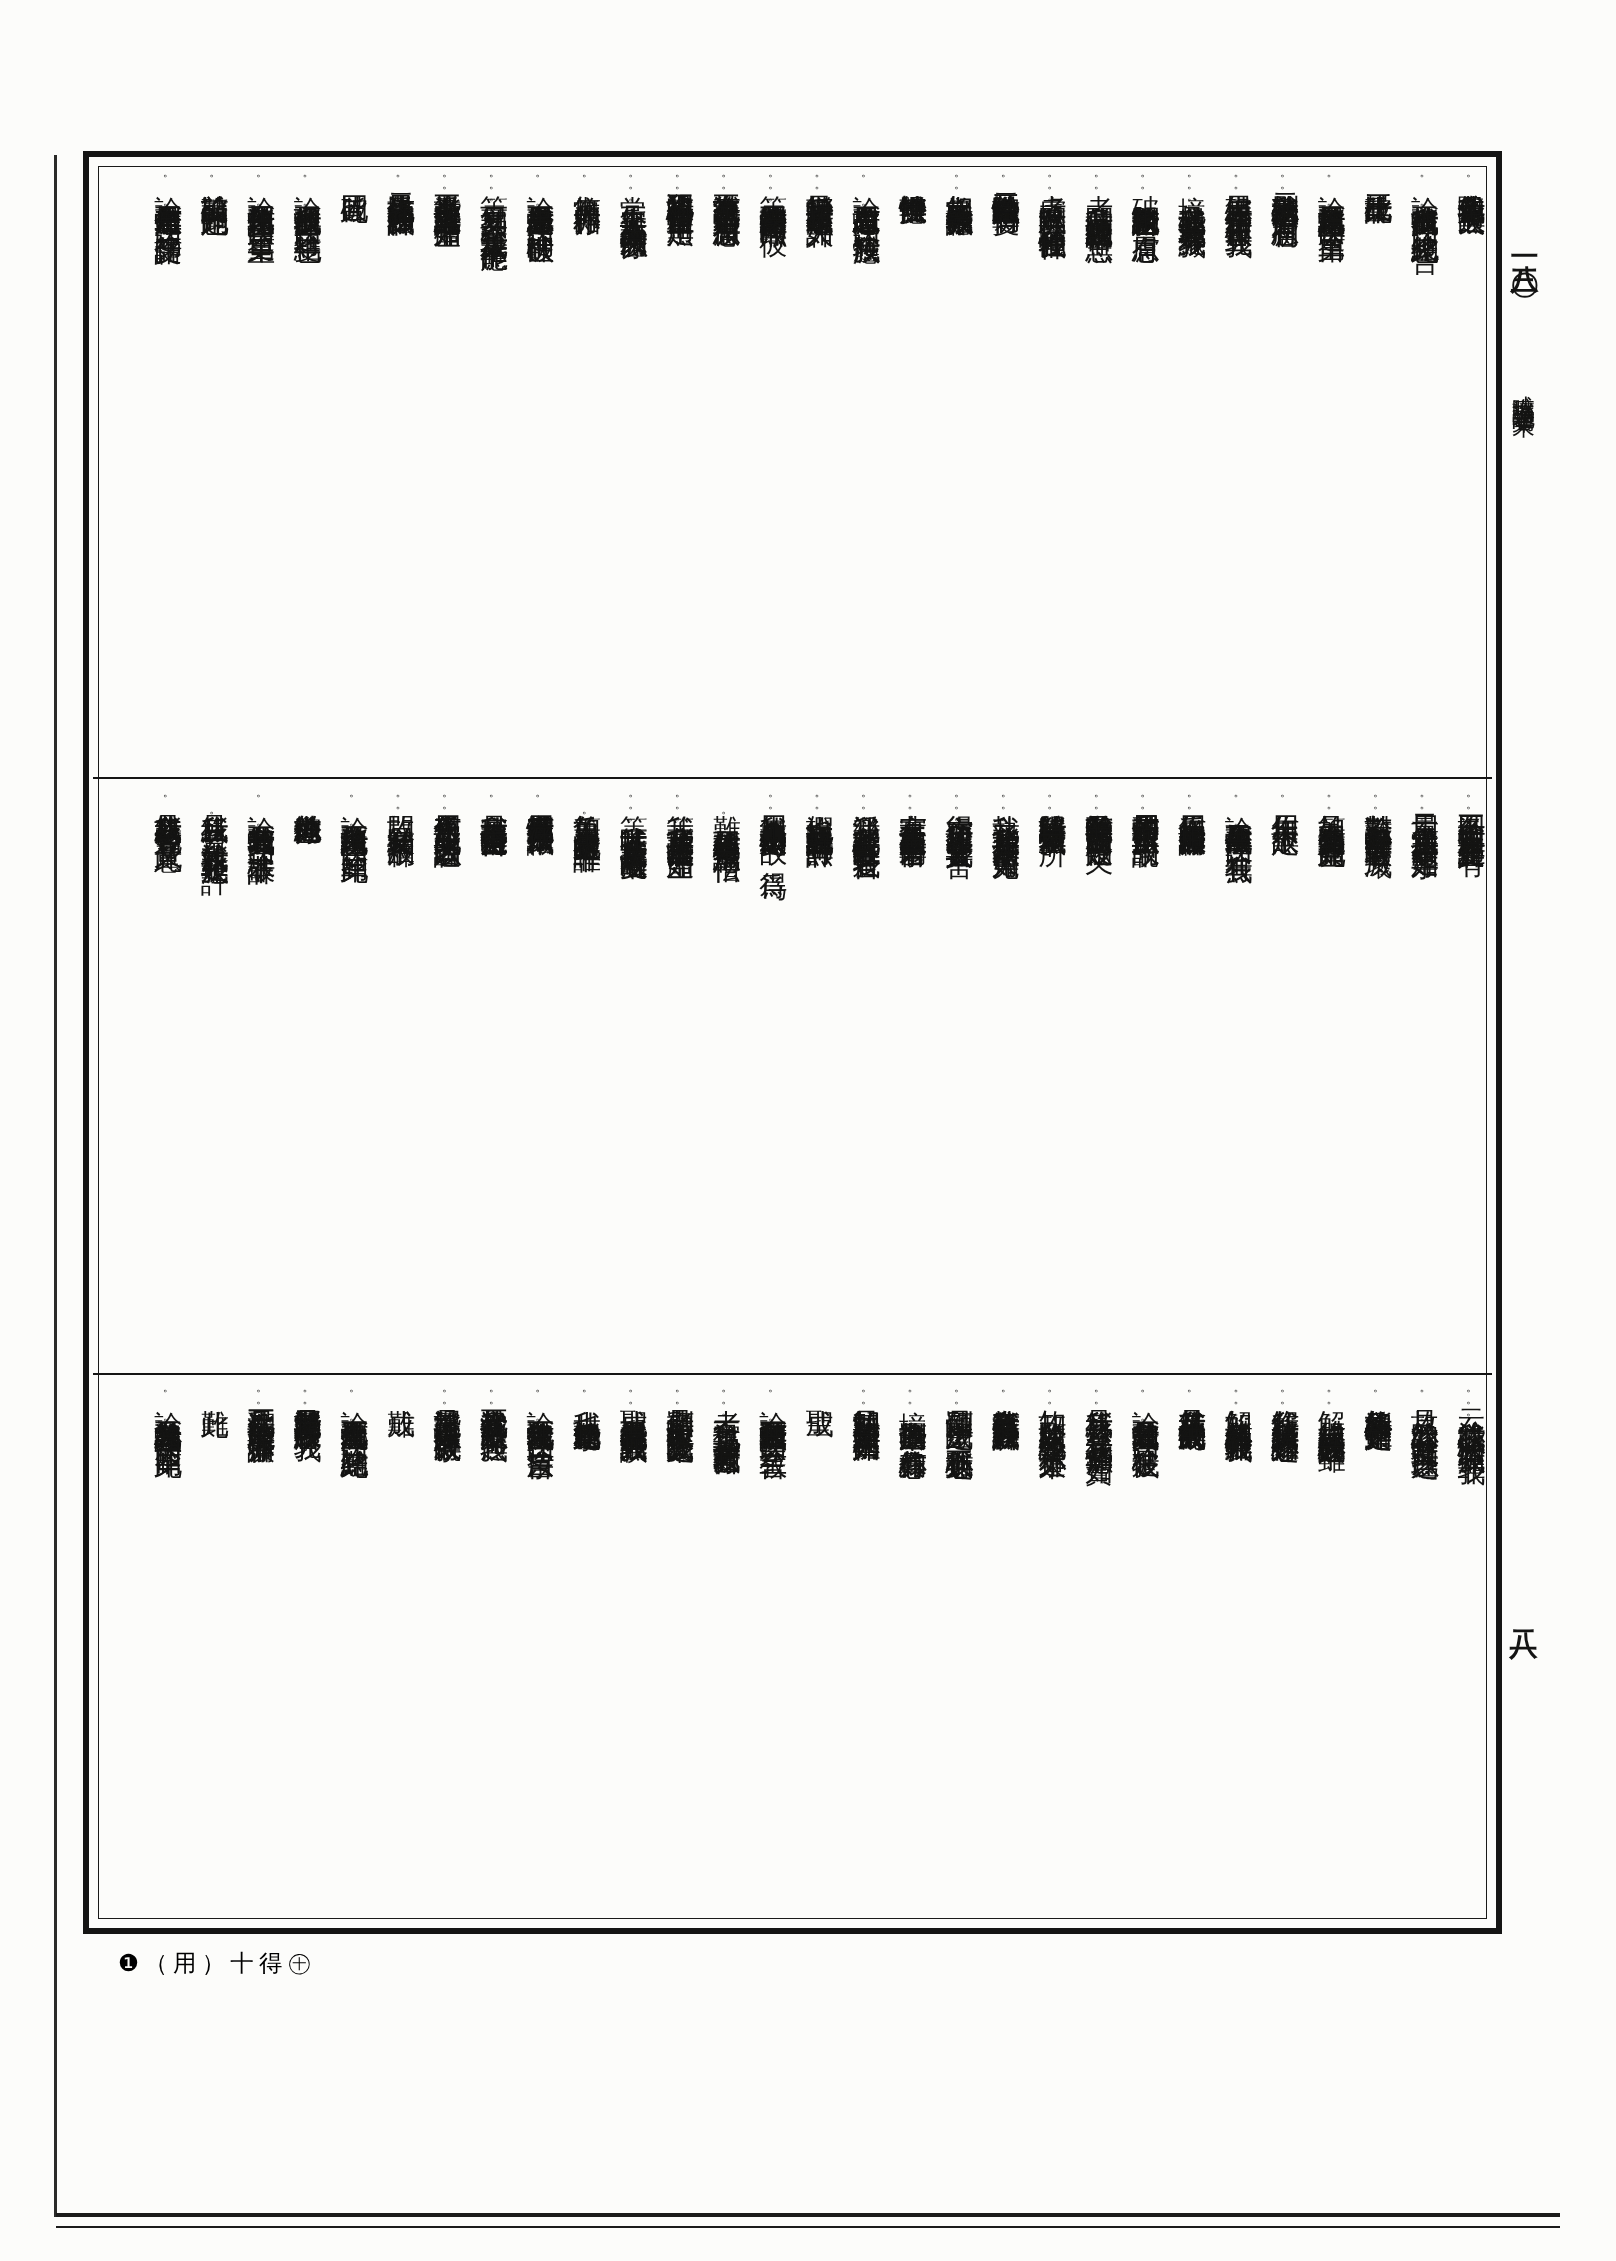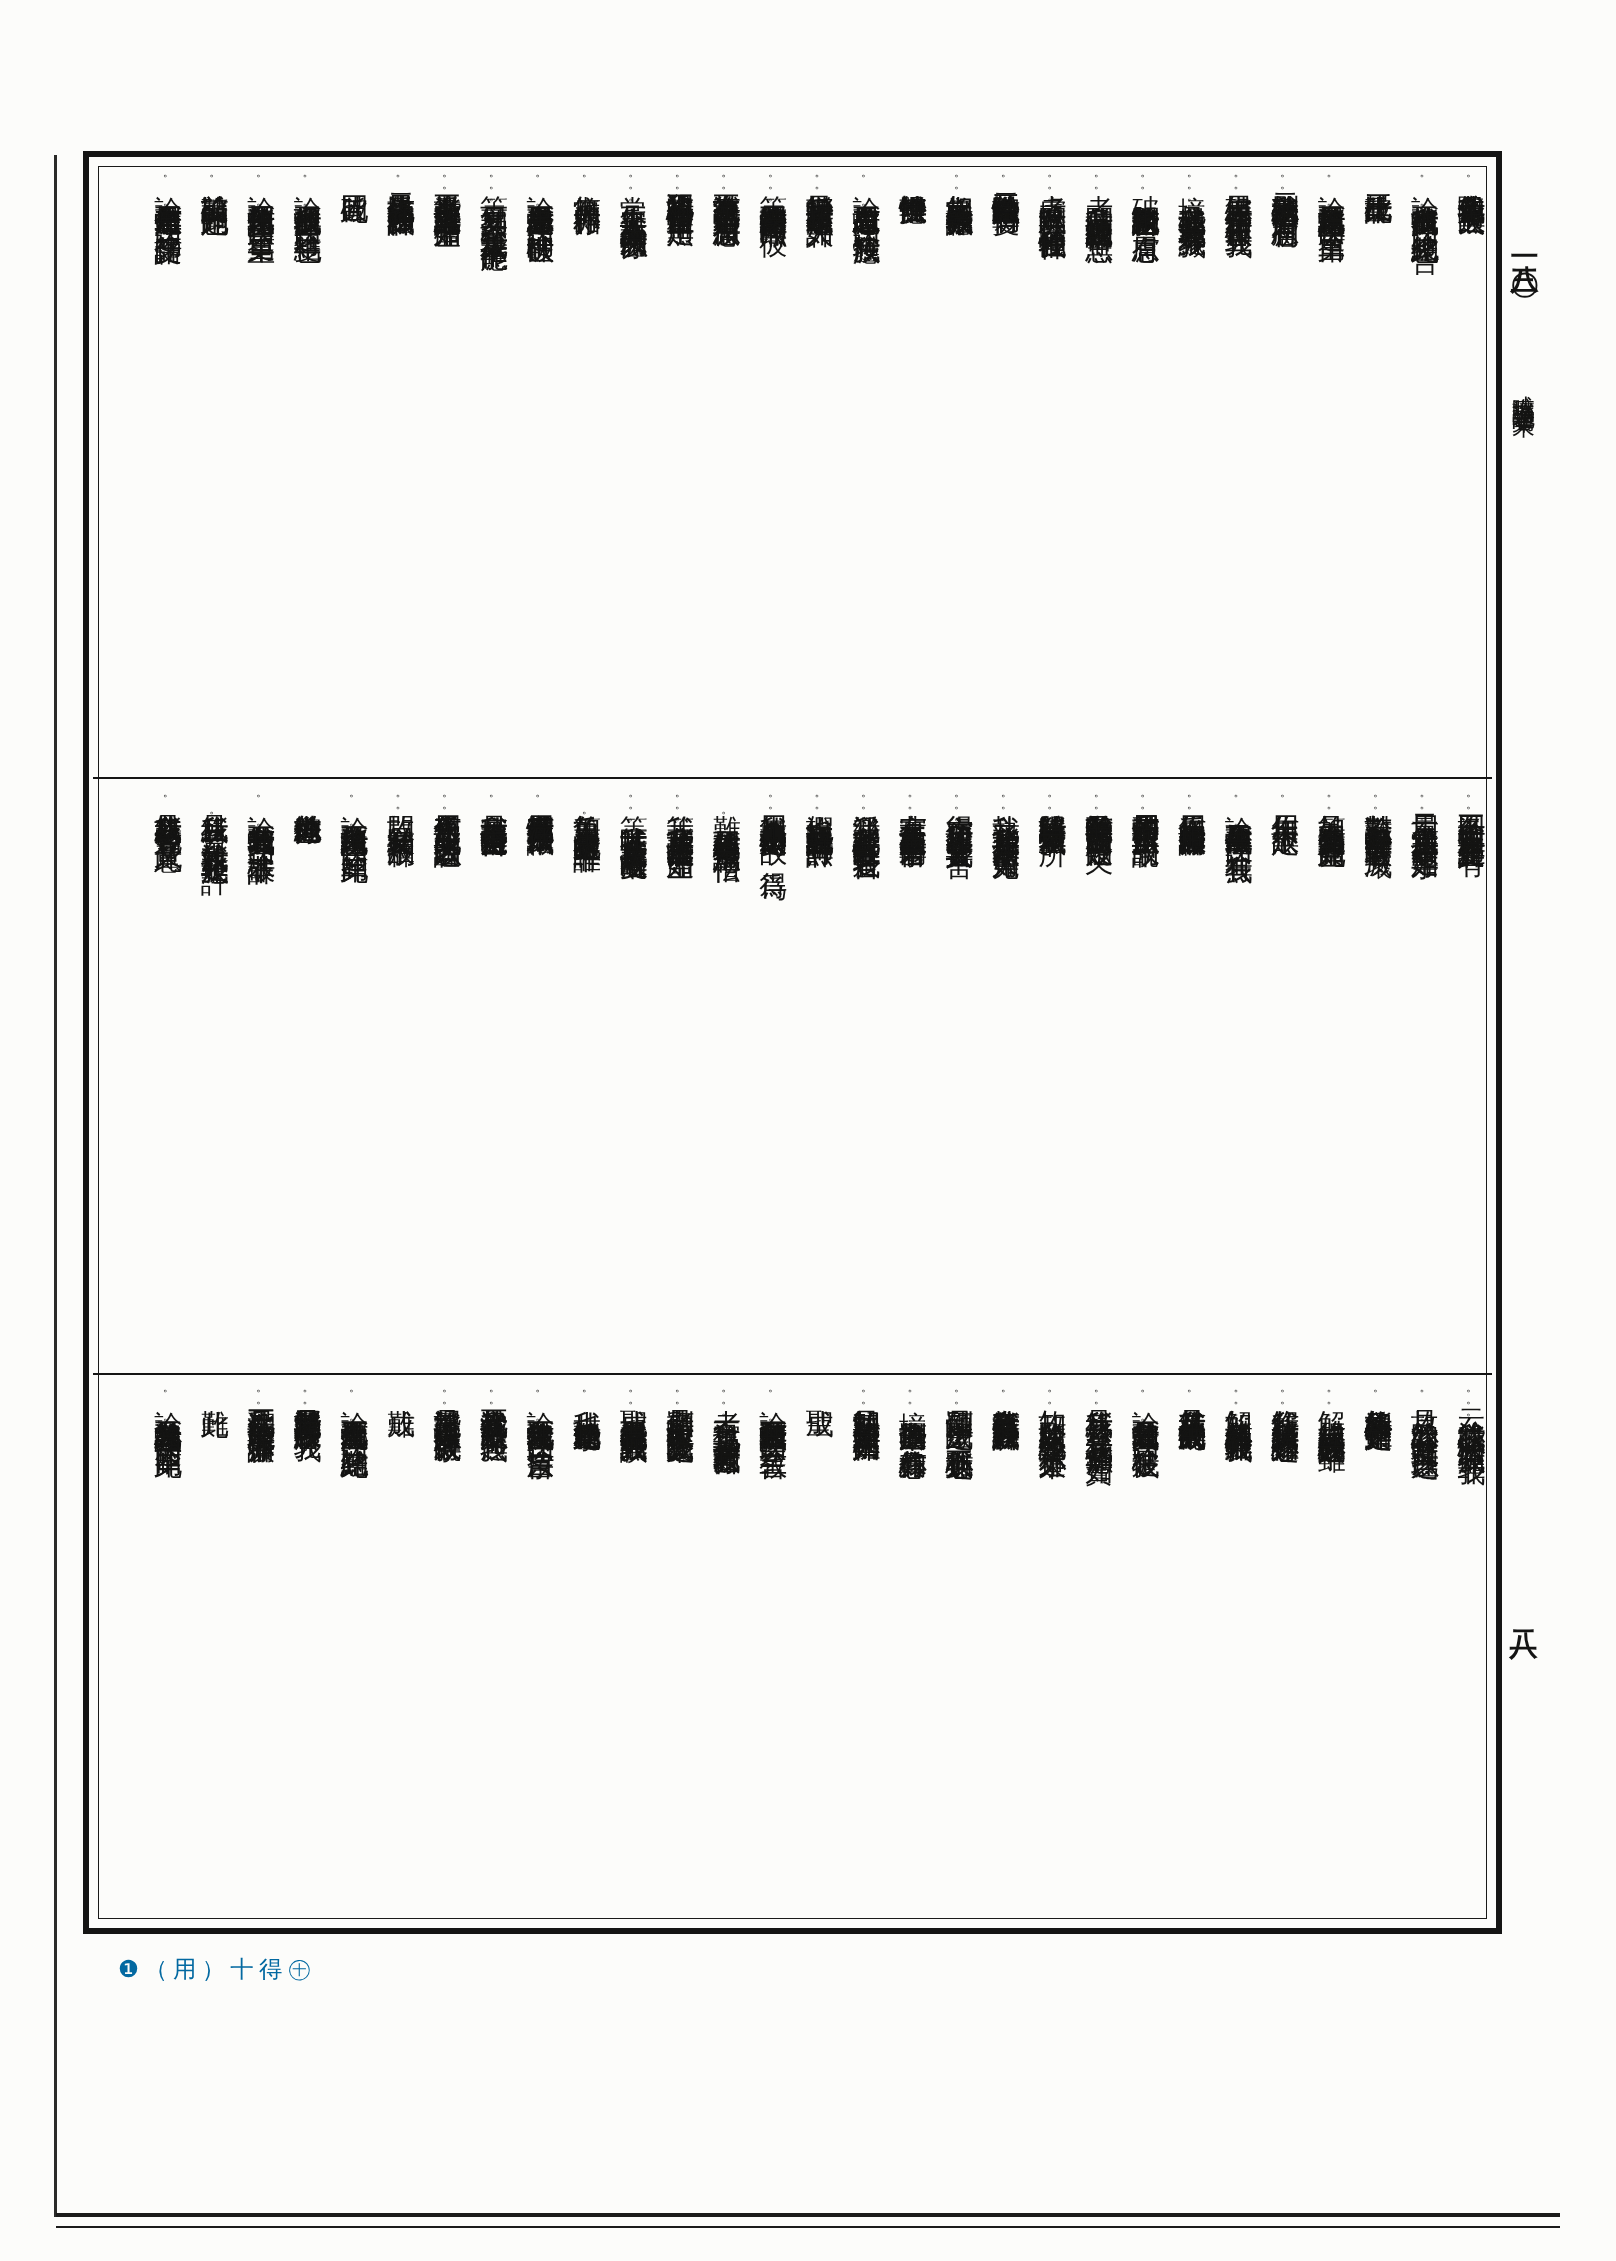--- a/index.html
+++ b/index.html
@@ -20,21 +20,21 @@
   .band-2{top:793px;height:571px;}
   .band-3{top:1388px;height:532px;}
   .col{line-height:1.02;margin-left:18px;}
   .col .punct{font-size:0.42em;line-height:1;}
   .col .gap{font-size:0.6em;}
   
   .vtext{position:absolute;writing-mode:vertical-rl;text-orientation:upright;color:#141413;}
   .page-number-top{left:1505px;top:241px;font-size:28px;font-weight:bold;letter-spacing:3px;}
   .volume-title{left:1508px;top:377px;font-size:22.6px;letter-spacing:2.3px;}
   .folio-number{left:1504px;top:1610px;font-size:28px;font-weight:bold;}
-  .footnote{position:absolute;left:118px;top:1947px;font-size:23.4px;letter-spacing:5.3px;color:#0369a1;margin-top:6px;}
+  .footnote{position:absolute;left:118px;top:1947px;font-size:23.4px;letter-spacing:5.3px;color:#000000;}
   
   .edge-line{position:absolute;left:54px;top:155px;width:3px;height:2062px;background:#2a2a28;}
   .bottom-rule-1{position:absolute;left:56px;top:2213px;width:1504px;height:3.8px;background:#1b1b1a;}
   .bottom-rule-2{position:absolute;left:56px;top:2226px;width:1504px;height:1.5px;background:#1b1b1a;}
 </style>
 </head>
 <body>
 
 <div class="page">
 

